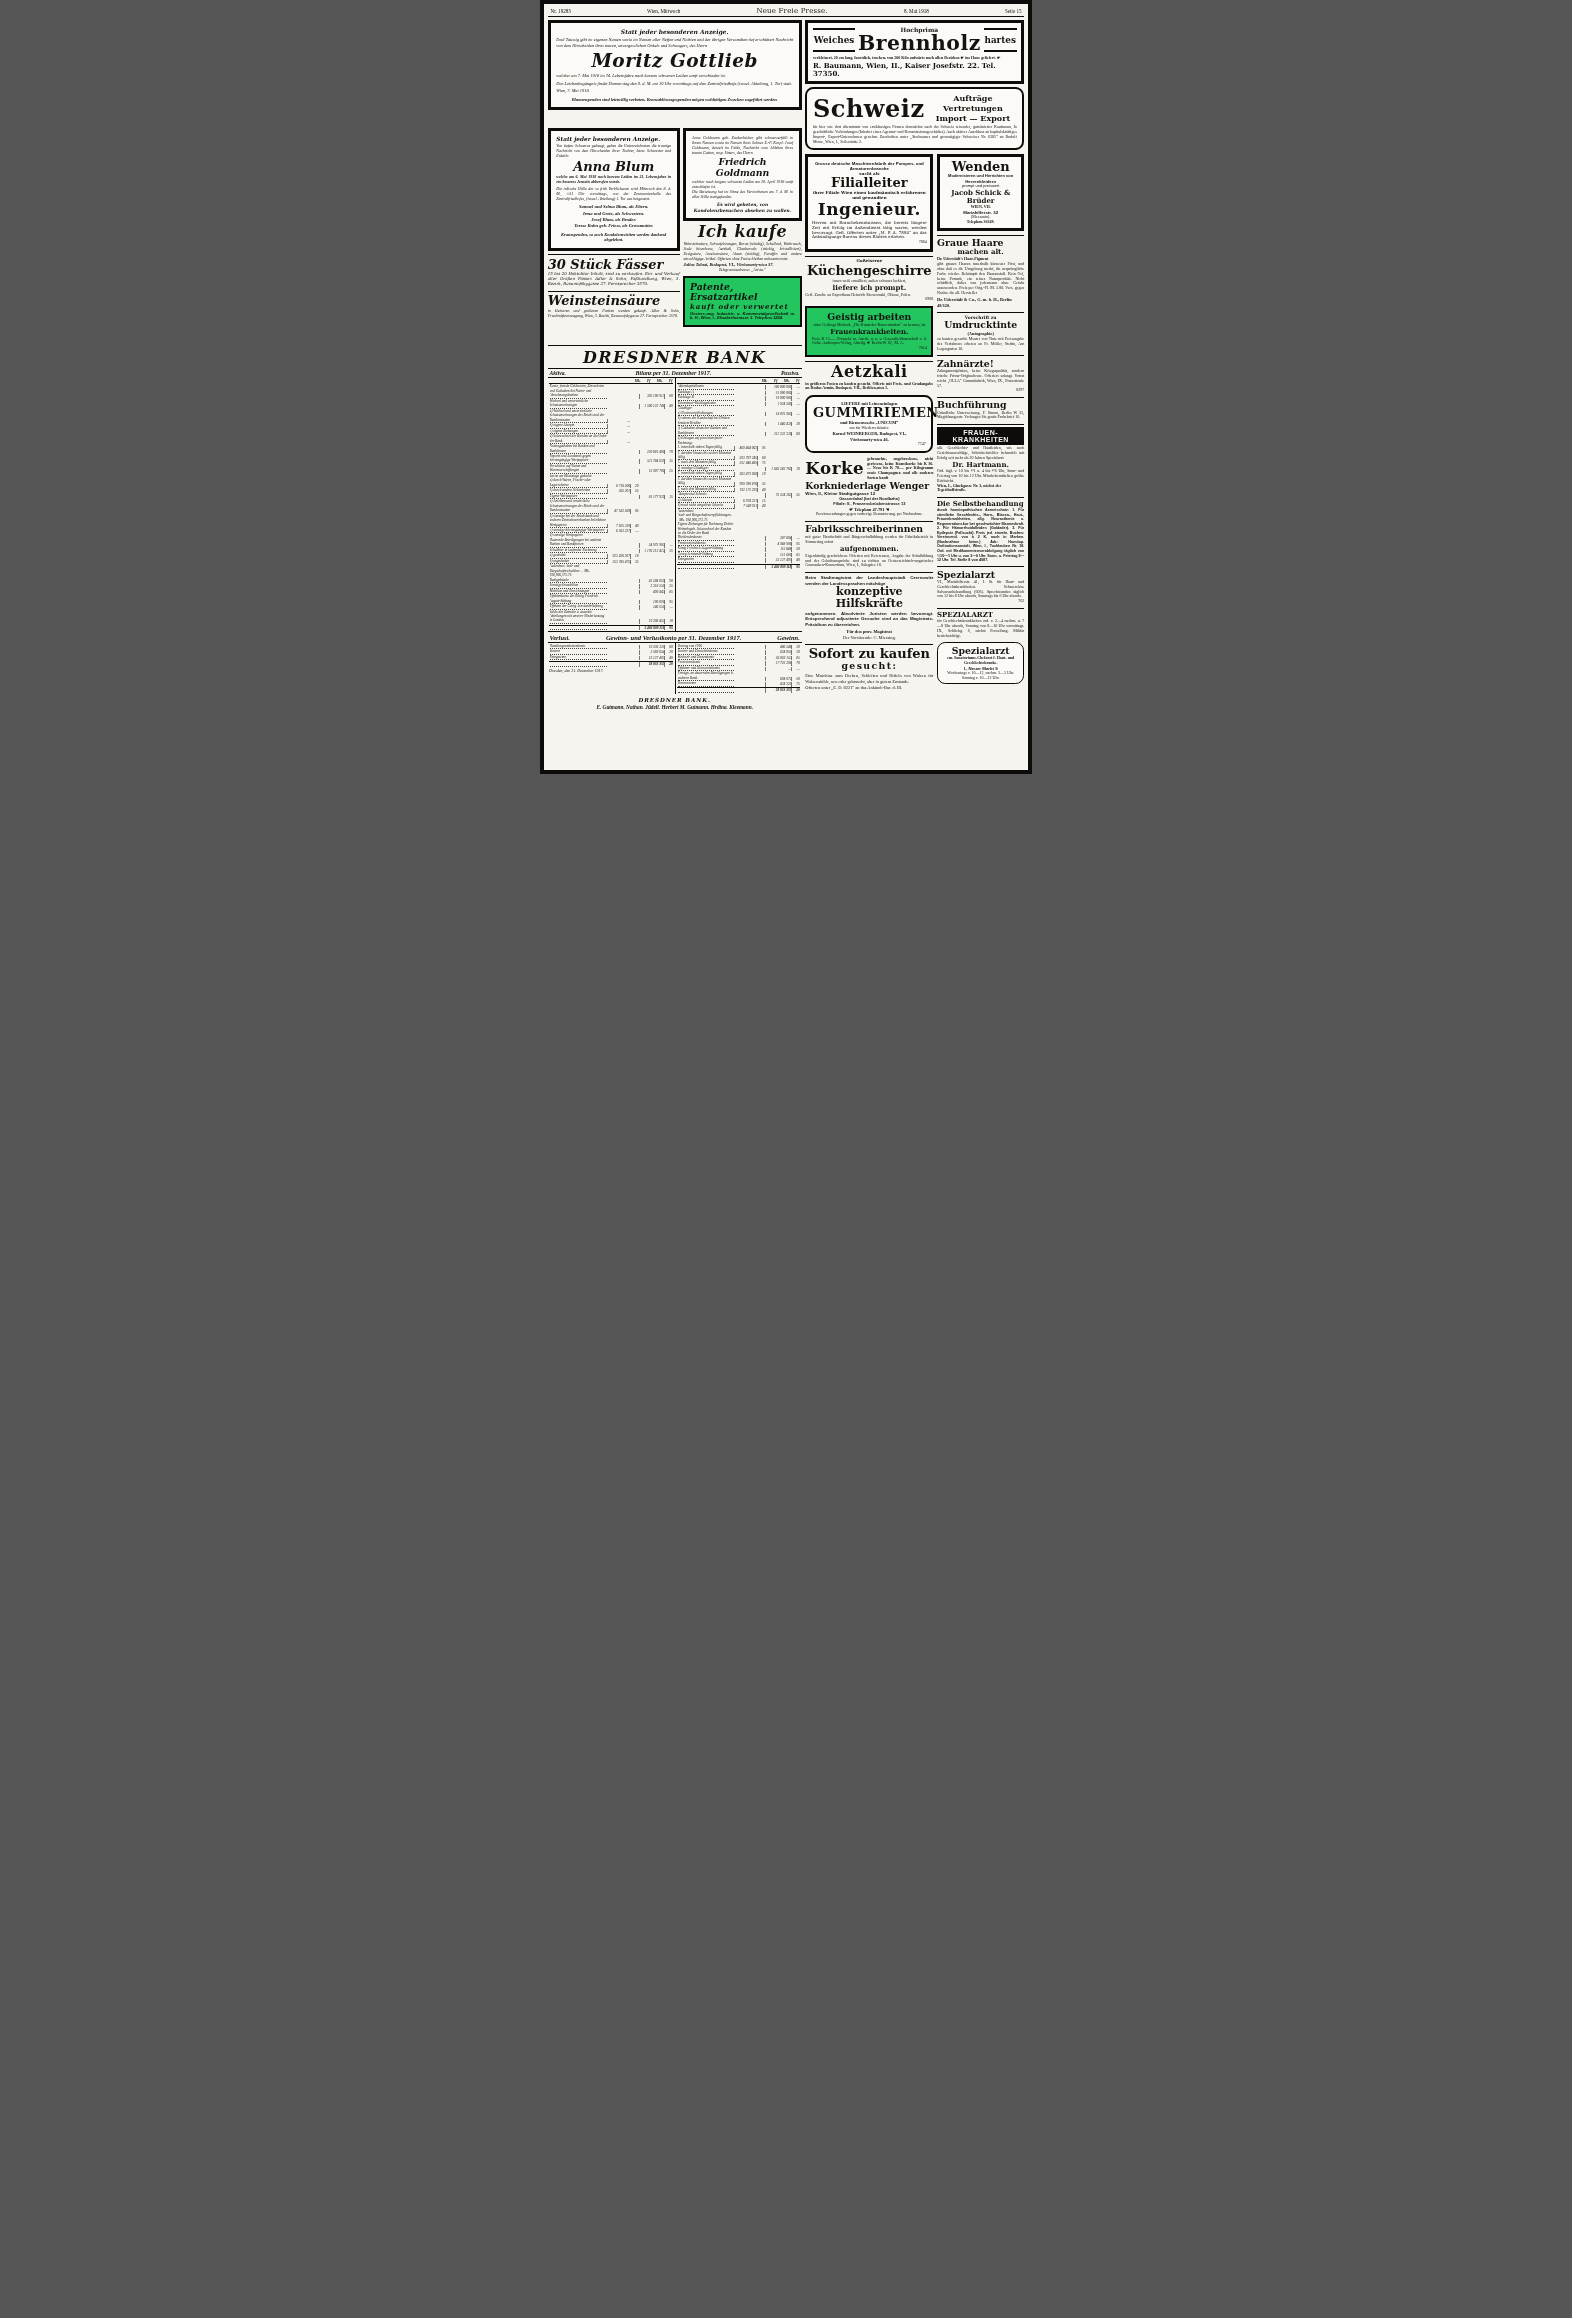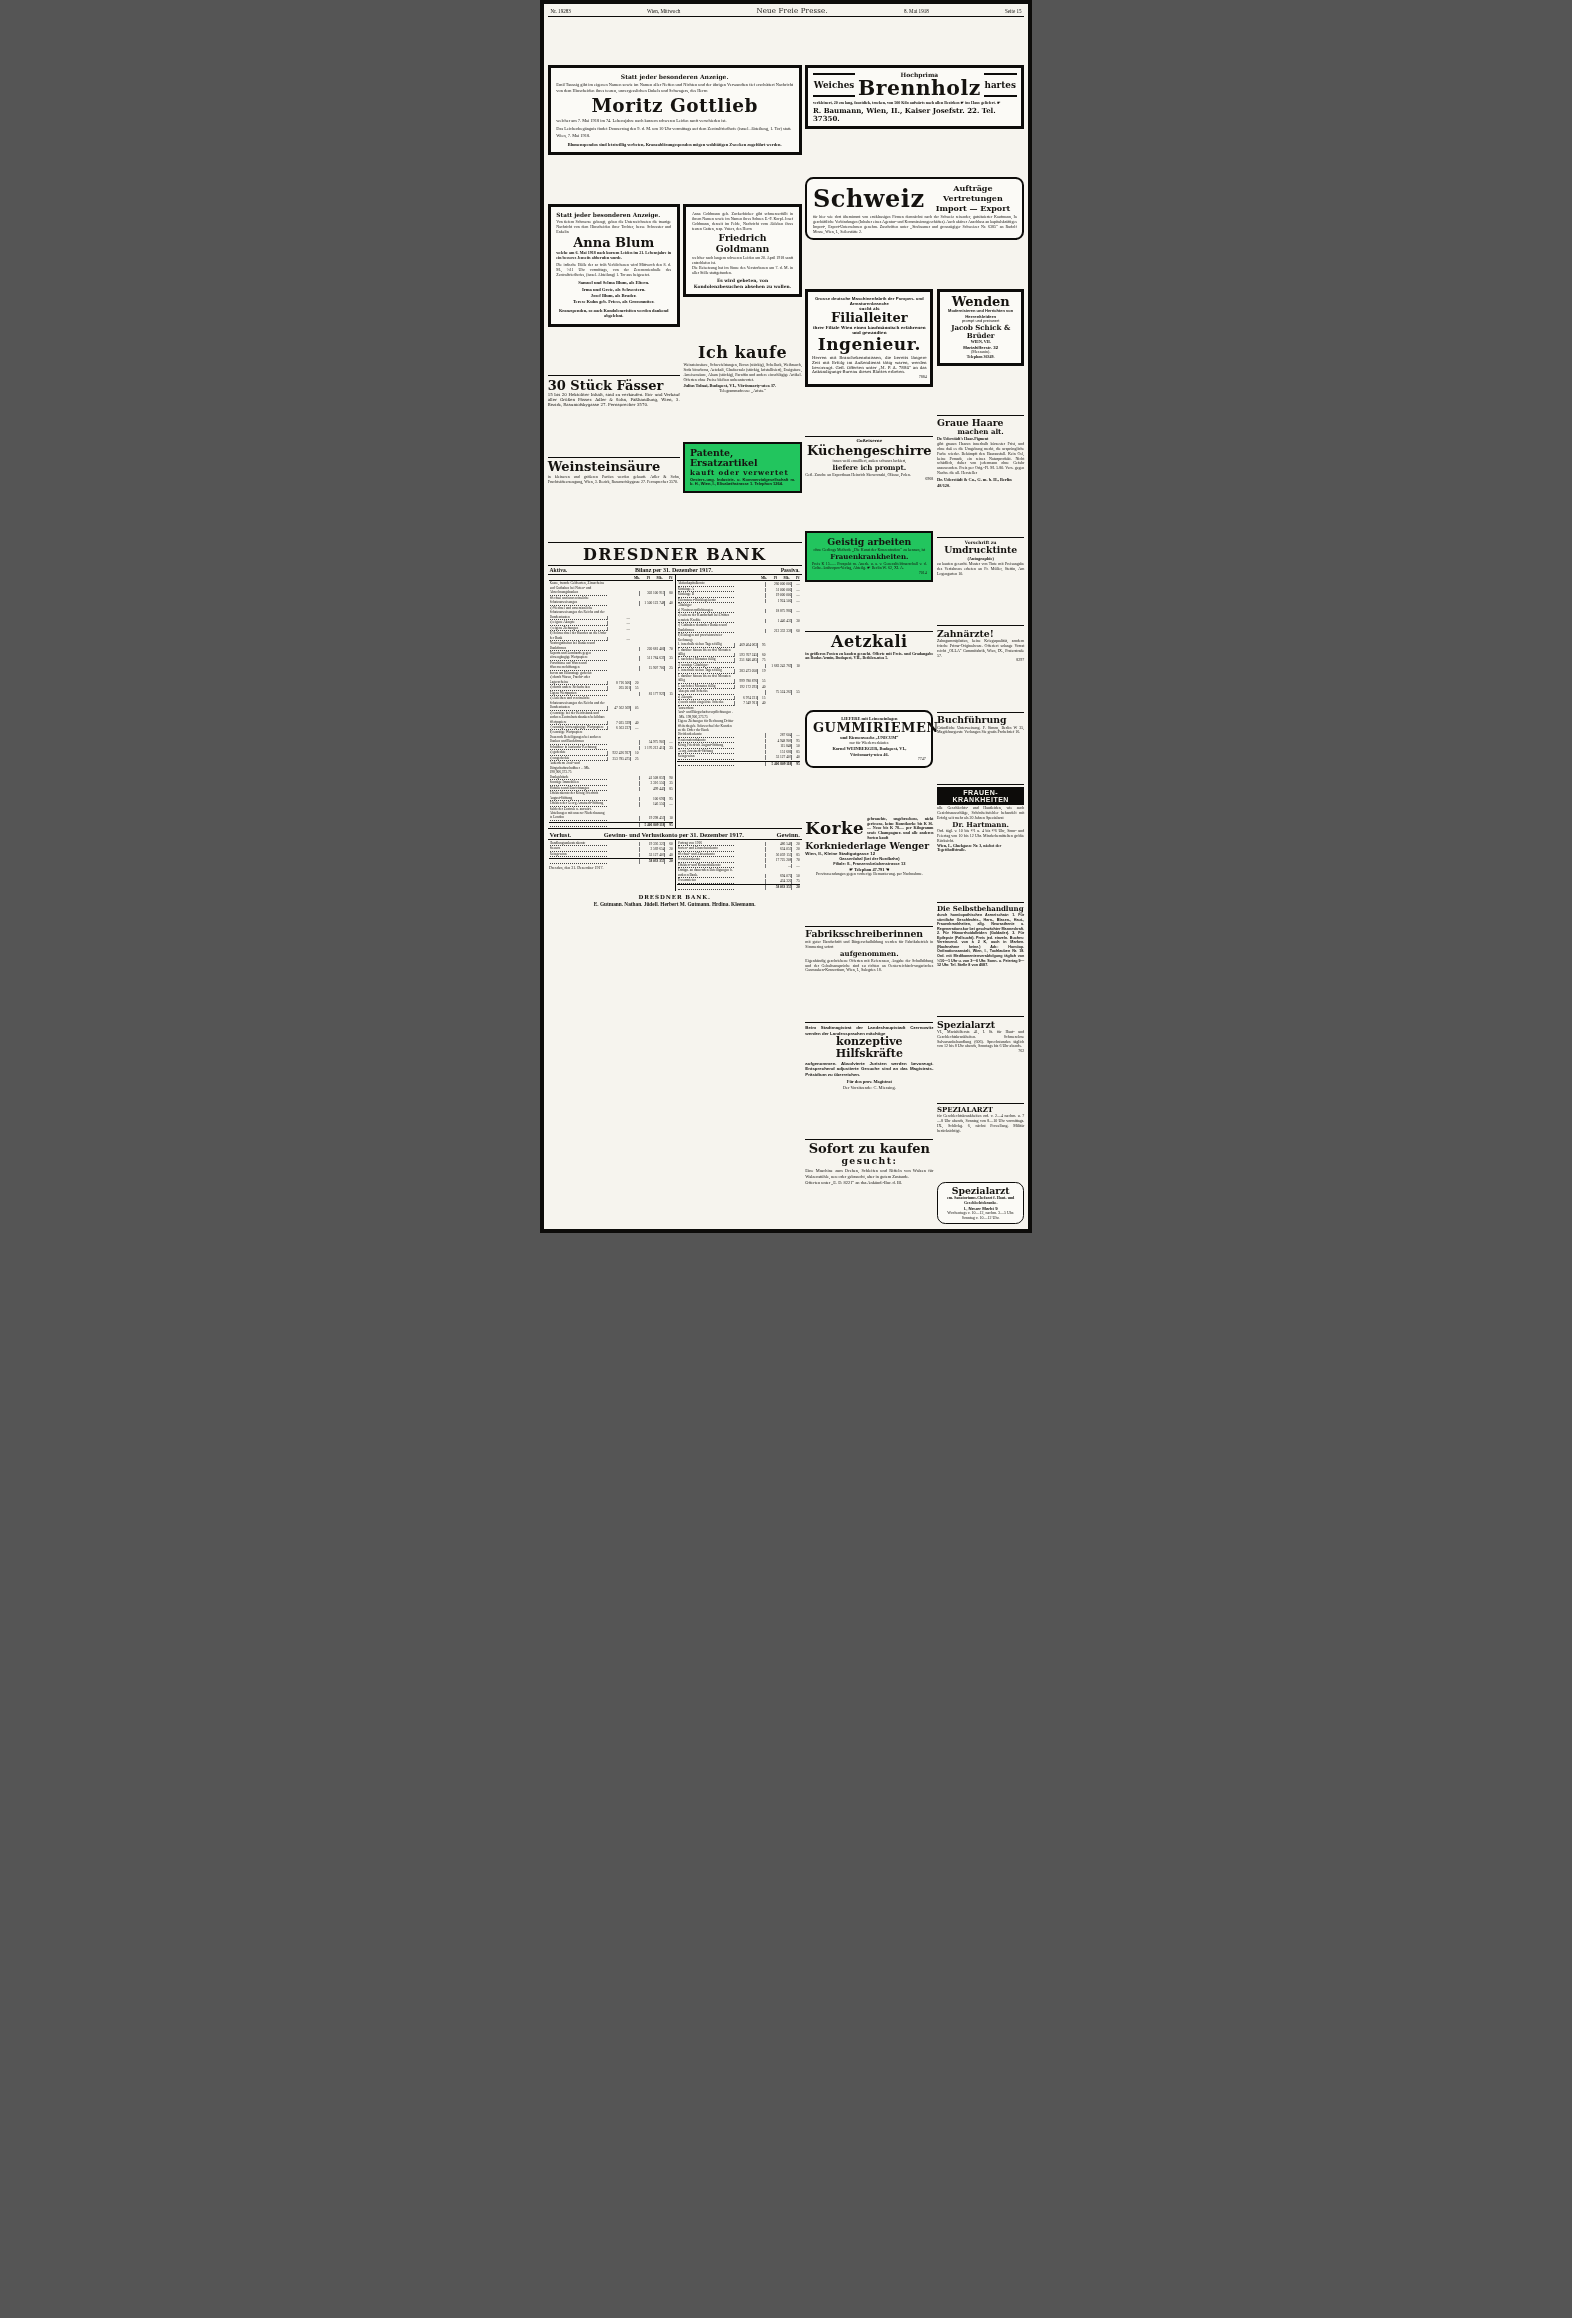--- a/index.html
+++ b/index.html
@@ -7,27 +7,27 @@
     position:relative;width:492px;min-height:774px;margin:0 auto;
     background:#f6f4ee;color:#151310;
     border:4.2px solid #0d0c0a;box-sizing:border-box;
     font-family:"Liberation Serif", serif;
     padding:1.9px 3.7px 4.6px 3.7px;
   }
   .masthead{display:flex;justify-content:space-between;align-items:baseline;
     padding:0.9px 2.8px 1.4px 2.8px;border-bottom:1.4px solid #0d0c0a;font-size:5.1px;}
   .masthead .paper{font-size:7px;font-weight:normal;letter-spacing:0.2px;font-family:"DejaVu Serif",serif;}
   .main{display:flex;gap:3.7px;margin-top:2.8px;}
-  .leftwrap{width:273px;display:flex;flex-direction:column;gap:4px;}
+  .leftwrap{width:273px;display:flex;flex-direction:column;gap:18px;font-style:italic;}
   .rightwrap{flex:1;display:flex;flex-direction:column;gap:3.7px;}
   .cols{display:flex;gap:3.7px;align-items:flex-start;}
   .col{display:flex;flex-direction:column;gap:3.7px;}
   .col-a{width:132px;} .col-b{flex:1;} .col-c{width:128px;} .col-d{flex:1;}
 
-  .ad{box-sizing:border-box;margin-top:45px;}
+  .ad{box-sizing:border-box;}
   .box-heavy{border:3.7px solid #0d0c0a;padding:4.6px 5.6px;background:#fbfaf6;}
   .box-med{border:2.3px solid #0d0c0a;padding:3.7px 4.6px;background:#22c55e;}
   .box-round{border:2.8px solid #0d0c0a;border-radius:8.3px;padding:3.7px 5.6px;background:#fbfaf6;}
   .rule-top{border-top:0.9px solid #0d0c0a;padding-top:2.3px;}
   .center{text-align:center;}
   .just{text-align:justify;}
   .small{font-size:4.4px;line-height:1.25;}
   .tiny{font-size:4px;line-height:1.22;}
   .b{font-weight:bold;}
   .frak{font-family:"DejaVu Serif",serif;font-weight:bold;}

